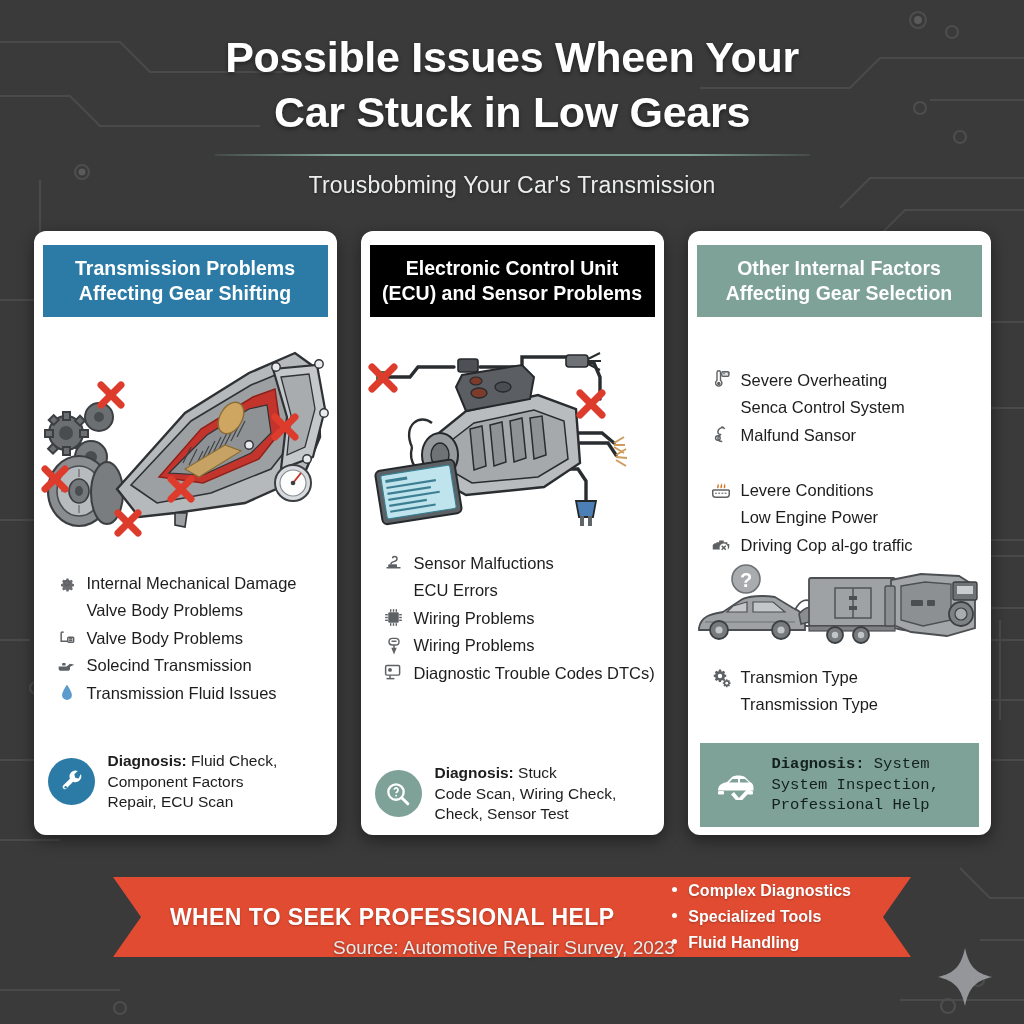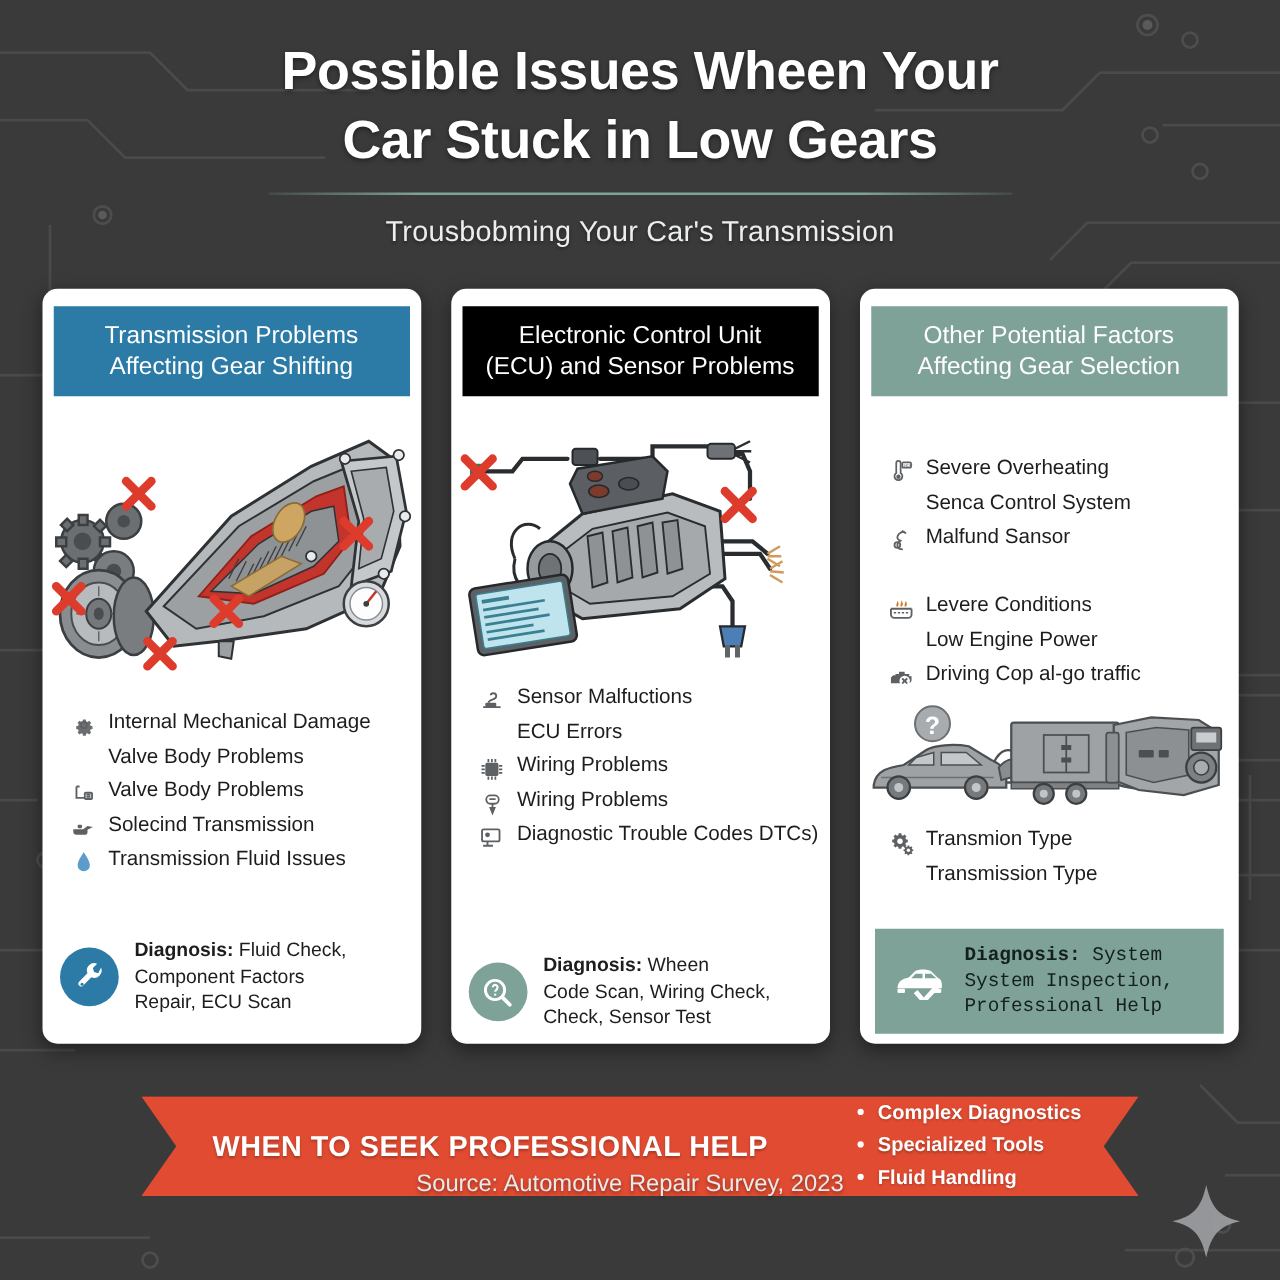--- a/index.html
+++ b/index.html
@@ -50,36 +50,36 @@
     position:relative;
     overflow:hidden;
     padding:0;
   }
   .card-head {
     margin:14px 9px 0 9px;
     padding:11px 6px;
     text-align:center;
     color:#ffffff;
     font-size:19.5px;
-    font-weight:normal;
+    font-weight:bold;
     line-height:1.28;
     white-space:nowrap;
   }
   .card-head span { display:block; }
   .c1 .card-head { background:#2b7ba6; }
   .c2 .card-head { background:#000000; text-shadow:0 1px 2px rgba(0,0,0,.18); }
   .c3 .card-head { background:#7ea198; }
 
   .illus { position:relative; width:100%; }
   .illus svg { display:block; margin:0 auto; }
 
   
   .plist { position:absolute; left:0; width:100%; }
   .prow {
-    display:flex; align-items:flex-start; gap:9px;
+    display:flex; align-items:center; gap:9px;
     height:27.5px;
     padding-left:22px;
     color:#1d1d1d;
     font-size:16.5px;
     white-space:nowrap;
   }
   .prow .ic { width:22px; height:22px; flex:0 0 22px; display:flex; align-items:center; justify-content:center; }
   .prow .ic.blank { visibility:hidden; }
   .prow .tx { line-height:1; }
 
@@ -112,21 +112,21 @@
     background:#e04b31; z-index:3;
     clip-path:polygon(0 0, 798px 0, 770px 40px, 798px 80px, 0 80px, 28px 40px);
     display:flex; align-items:center;
     box-shadow:0 4px 10px rgba(0,0,0,.4);
   }
   .ribbon-title {
     color:#ffffff; font-size:23px; font-weight:bold; letter-spacing:.4px;
     margin-left:57px;
     text-shadow:0 1px 2px rgba(0,0,0,.25);
   }
-  .ribbon-list { margin-left:auto; margin-right:46px; }
+  .ribbon-list { margin-left:auto; margin-right:60px; }
   .ribbon-li {
     color:#ffffff; font-size:16px; font-weight:bold;
     line-height:1.62; position:relative; padding-left:16px;
     text-shadow:0 1px 2px rgba(0,0,0,.25);
   }
   .ribbon-li::before {
     content:""; position:absolute; left:0; top:9px;
     width:5px; height:5px; border-radius:50%; background:#ffffff;
   }
 
@@ -513,30 +513,30 @@
     <div class="diag" style="top:532px;">
       <span class="badge">
         <svg width="28" height="28" viewBox="0 0 24 24" fill="none" stroke="#ffffff" stroke-width="2">
           <circle cx="10.3" cy="10.3" r="6.6"></circle>
           <line x1="15.2" y1="15.2" x2="20.4" y2="20.4" stroke-linecap="round" stroke-width="2.6"></line>
           <path d="M8.8 8.4a1.6 1.6 0 113 .8c0 1-1.4 1.2-1.4 2.2" stroke-width="1.5"></path>
           <circle cx="10.4" cy="13.4" r=".8" fill="#ffffff" stroke="none"></circle>
         </svg>
       </span>
       <span class="dtxt">
-        <b>Diagnosis:</b><span> Wheen</span><br>
+        <b>Diagnosis:</b><span> Stuck</span><br>
         <span>Code Scan, Wiring Check,</span><br>
         <span>Check, Sensor Test</span>
       </span>
     </div>
   </div>
 
   <div class="card c3">
     <div class="card-head">
-      <span>Other Potential Factors</span>
+      <span>Other Internal Factors</span>
       <span>Affecting Gear Selection</span>
     </div>
 
     <div class="plist" style="top:135px;">
       <div class="prow">
         <span class="ic">
           <svg width="21" height="21" viewBox="0 0 24 24" fill="none" stroke="#5e6164" stroke-width="1.6">
             <path d="M8 4a2 2 0 014 0v9a3.6 3.6 0 11-4 0z"></path>
             <circle cx="10" cy="16.5" r="2" fill="#5e6164" stroke="none"></circle>
             <rect x="13.5" y="3.2" width="8" height="5" rx="1"></rect>

